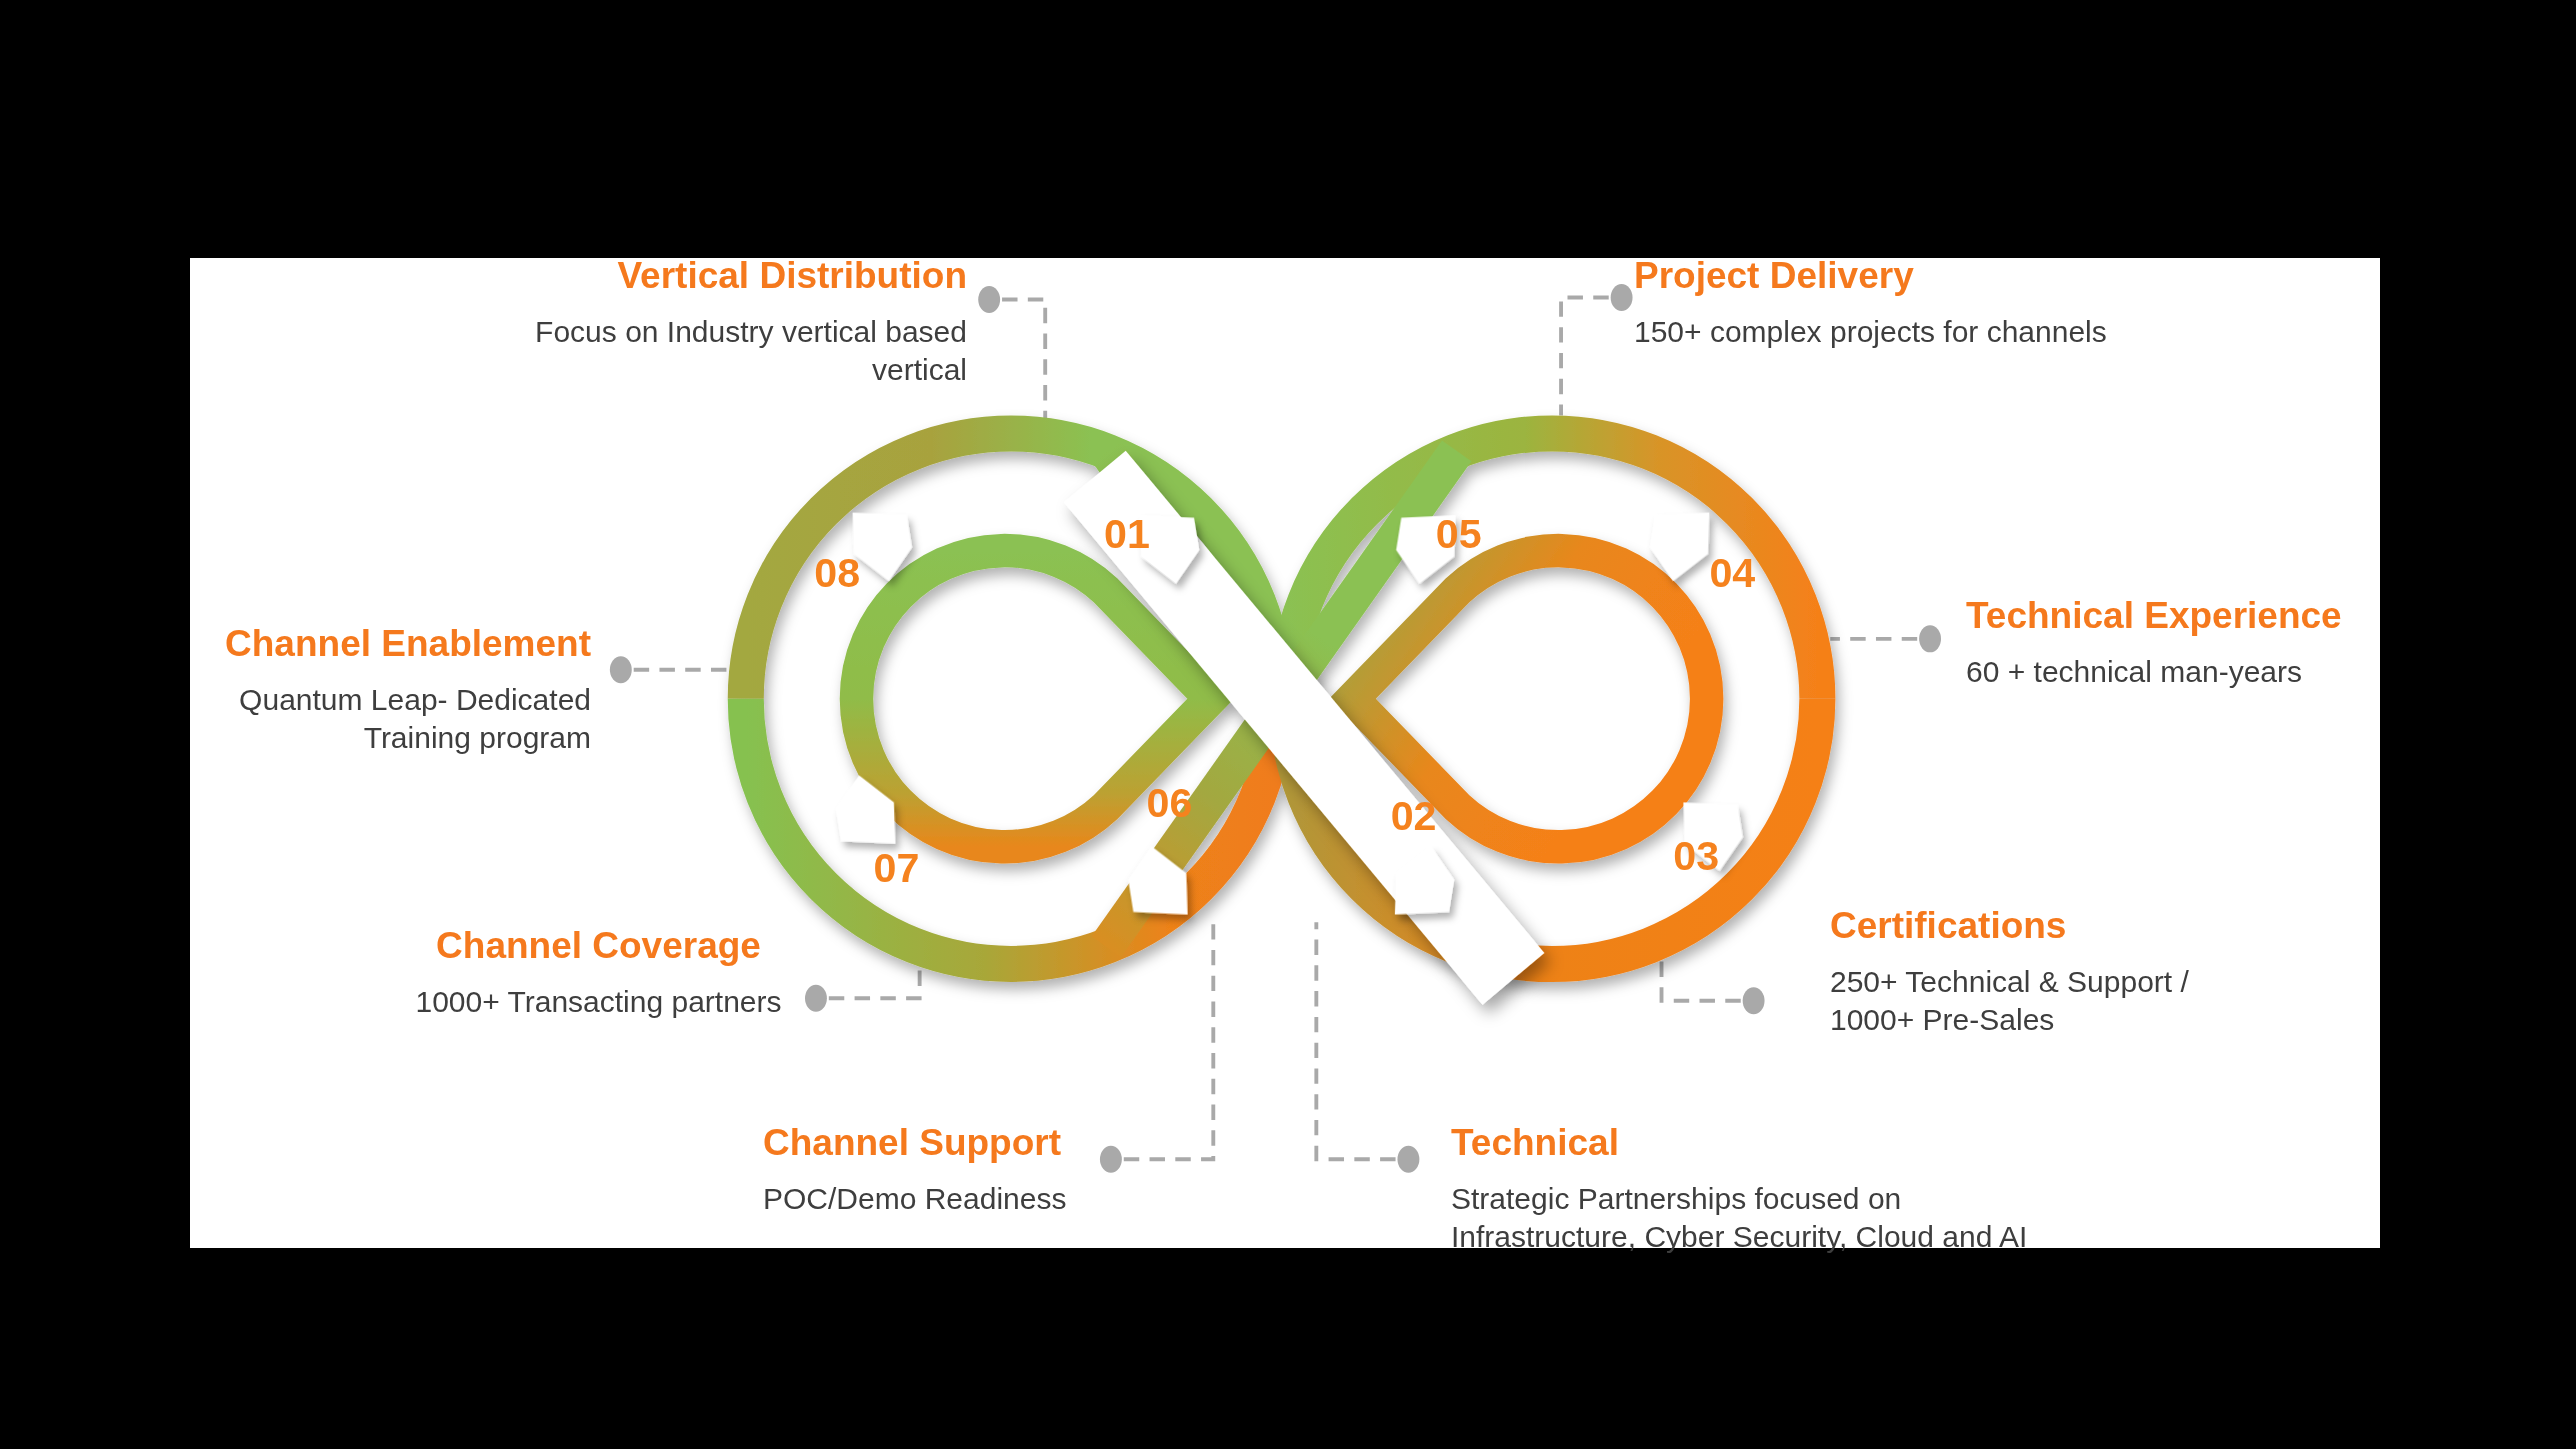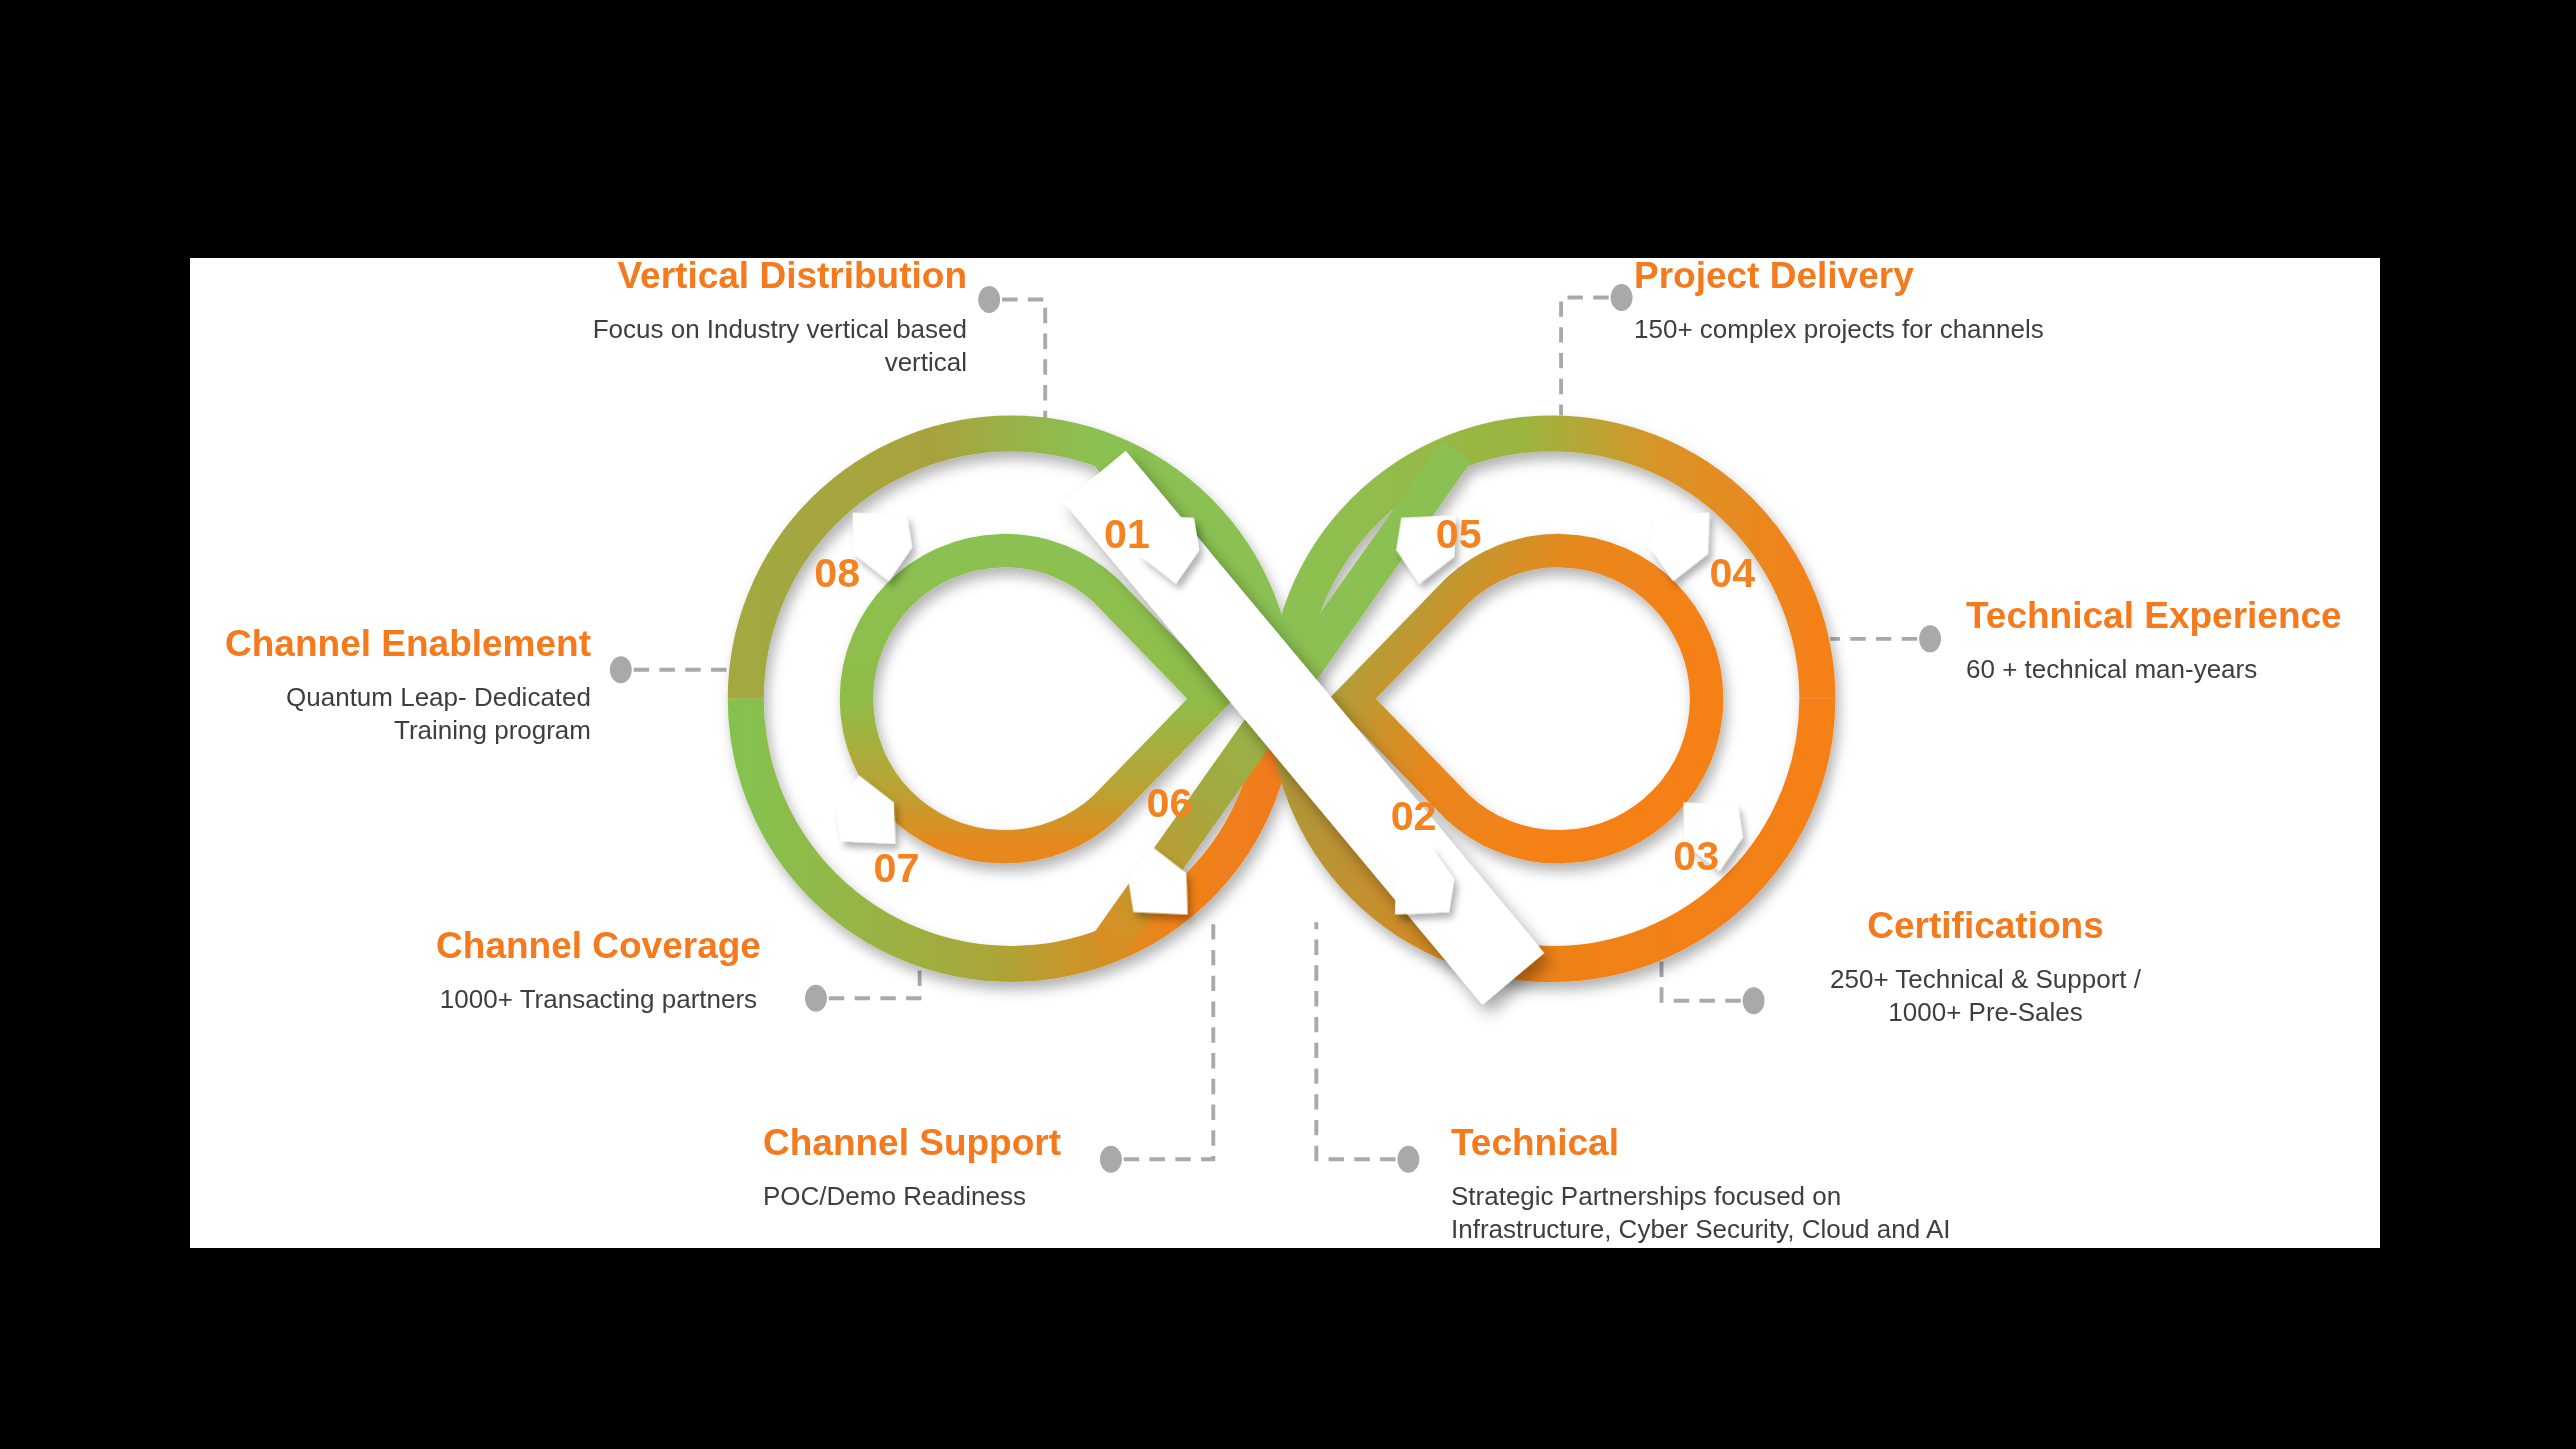--- a/index.html
+++ b/index.html
@@ -11,21 +11,21 @@
     position:absolute;left:190px;top:258px;width:2190px;height:990px;
     background:#ffffff;
   }
   svg.art{position:absolute;left:0;top:0;width:2576px;height:1449px;}
   .label{position:absolute;z-index:5;}
   .label .ltitle{
     font-size:37px;font-weight:bold;color:#F5791D;line-height:1.12;
     margin:0 0 16.7px 0;white-space:nowrap;
   }
   .label .dline{
-    font-size:26px;color:#3E3E3E;line-height:1.26;white-space:nowrap;
+    font-size:30px;color:#3E3E3E;line-height:1.26;white-space:nowrap;
   }
   .al-right{text-align:right;}
   .al-center{text-align:center;}
   .num{
     font-family:"Liberation Sans", sans-serif;font-weight:bold;
     font-size:64px;fill:#F5821E;
   }
 </style>
 </head>
 <body>
@@ -175,21 +175,21 @@
 <div class="label" style="left:1966px;top:595px;">
   <div class="ltitle">Technical Experience</div>
   <div class="dline">60 + technical man-years</div>
 </div>
 
 <div class="label al-center" style="left:341px;width:515px;top:925px;">
   <div class="ltitle">Channel Coverage</div>
   <div class="dline">1000+ Transacting partners</div>
 </div>
 
-<div class="label" style="left:1830px;top:905px;text-align:center;">
+<div class="label" style="left:1830px;top:905px;">
   <div class="ltitle">Certifications</div>
   <div class="dline">250+ Technical &amp; Support /</div>
   <div class="dline">1000+ Pre-Sales</div>
 </div>
 
 <div class="label" style="left:763px;top:1122px;">
   <div class="ltitle">Channel Support</div>
   <div class="dline">POC/Demo Readiness</div>
 </div>
 

